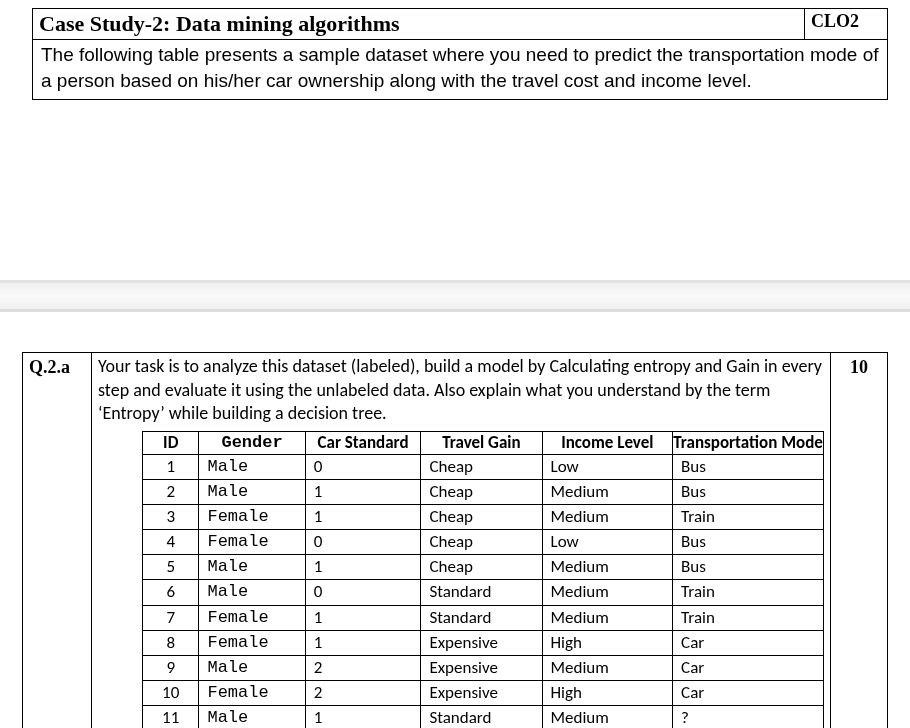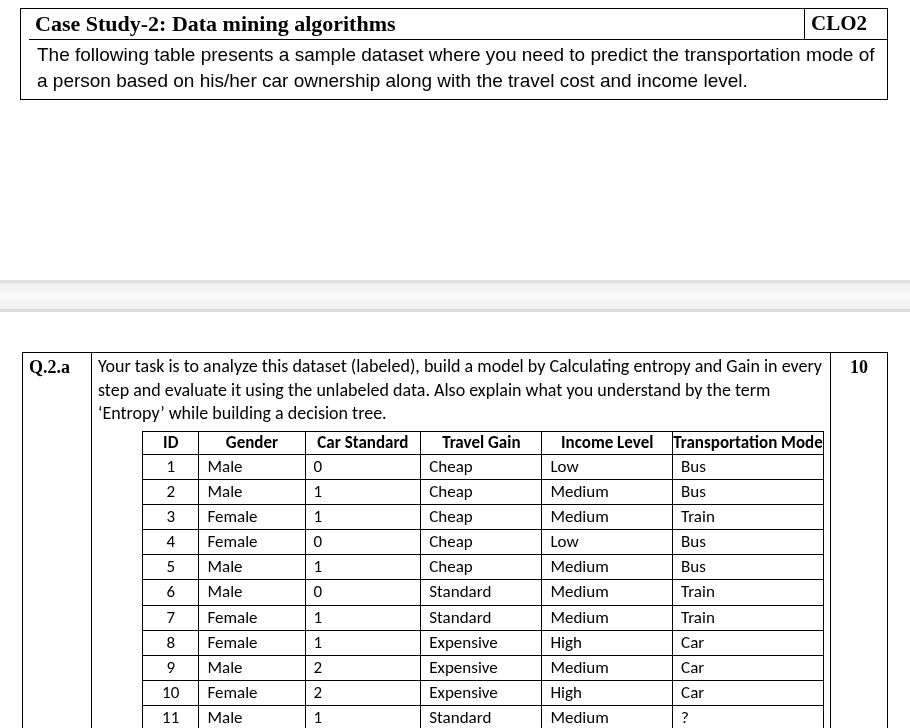--- a/index.html
+++ b/index.html
@@ -7,38 +7,37 @@
     padding: 0;
     background: #fff;
     font-family: "Times New Roman", Times, serif;
     color: #000;
   }
   .page {
     width: 910px;
     background: #fff;
   }
   .outer {
-    margin: 8px 22px 0 20px;
+    margin: 8px 22px 0 32px;
     border: 1.5px solid #000;
-    padding-left: 8px;
   }
   .title-row {
     border-bottom: 1.5px solid #000;
     display: flex;
   }
   .title-cell {
     flex: 1;
     font-size: 22px;
     font-weight: bold;
     padding: 2px 6px 2px 6px;
   }
   .clo-cell {
     width: 70px;
     border-left: 1.5px solid #000;
-    font-size: 21px;
+    font-size: 18px;
     font-weight: bold;
     text-align: left;
     padding: 2px 6px;
   }
   .desc-cell {
     font-size: 19px;
     line-height: 1.35;
     padding: 2px 8px 6px 8px;
     font-family: Liberation Sans, sans-serif;
   }
@@ -101,21 +100,21 @@
     vertical-align: top;
     text-align: left;
   }
   .datatable th {
     font-weight: bold;
     text-align: center;
     line-height: 1.15;
     padding: 1px 0;
   }
   .col-id    { width: 40px; text-align: center;}
-  .col-gender{ width: 90px; }
+  .col-gender{ width: 90px; font-family: Liberation Mono, monospace; }
   .col-car   { width: 100px; }
   .col-cost  { width: 105px; }
   .col-inc   { width: 115px; }
   .col-mode  { width: 135px; }
   .datatable td.col-id { text-align: center; }
 </style>
 </head>
 <body>
 
 <div class="page">

